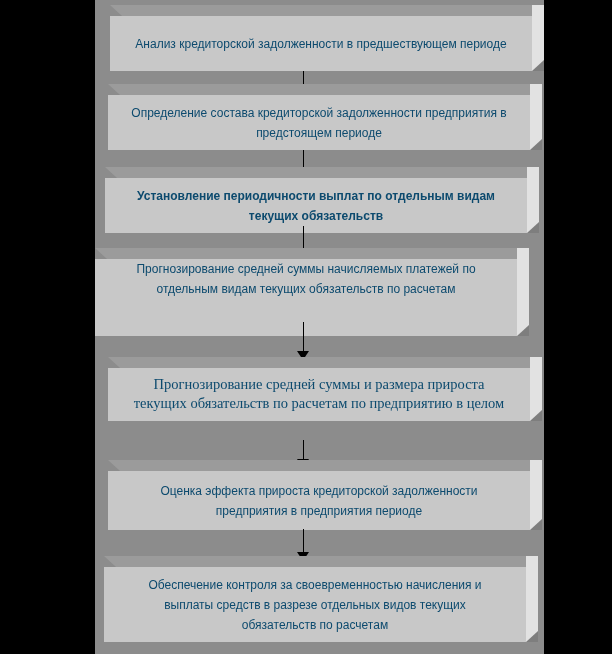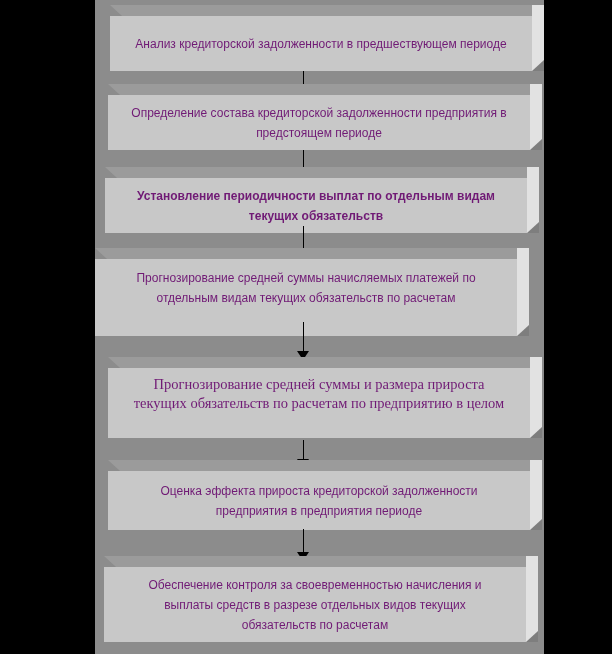--- a/index.html
+++ b/index.html
@@ -67,21 +67,21 @@
     justify-content: center;
     box-sizing: border-box;
   }
   .node .face-front.centered {
     align-items: center;
   }
   .node .label {
     display: block;
     width: 100%;
     text-align: center;
-    color: #701a75;
+    color: #0c4a6e;
     font-size: 12px;
     line-height: 20px;
     padding: 0 22px;
     box-sizing: border-box;
     letter-spacing: 0px;
   }
   .node.serif .label {
     font-family: "Liberation Serif", serif;
     font-size: 14.5px;
     line-height: 19px;
@@ -194,30 +194,30 @@
     <div class="head"></div>
   </div>
 
   <div class="node" style="left:95px; top:248px; width:434px; height:88px;">
     <div class="face-top"></div>
     <div class="bevel-tl"></div>
     <div class="bevel-tr"></div>
     <div class="face-right"></div>
     <div class="bevel-br"></div>
     <div class="face-front">
-      <span class="label" style="padding-top:9px;">Прогнозирование средней суммы начисляемых платежей по отдельным видам текущих обязательств по расчетам</span>
+      <span class="label" style="">Прогнозирование средней суммы начисляемых платежей по отдельным видам текущих обязательств по расчетам</span>
     </div>
   </div>
 
   <div class="arrow" style="left:297px; top:322px; height:38px;">
     <div class="stem" style="height:29px;"></div>
     <div class="head"></div>
   </div>
 
-  <div class="node serif" style="left:108px; top:357px; width:434px; height:81px;">
+  <div class="node serif" style="left:108px; top:357px; width:434px; height:64px;">
     <div class="face-top"></div>
     <div class="bevel-tl"></div>
     <div class="bevel-tr"></div>
     <div class="face-right"></div>
     <div class="bevel-br"></div>
     <div class="face-front">
       <span class="label" style="padding-top:7px;">Прогнозирование средней суммы и размера прироста текущих обязательств по расчетам по предприятию в целом</span>
     </div>
   </div>
 

